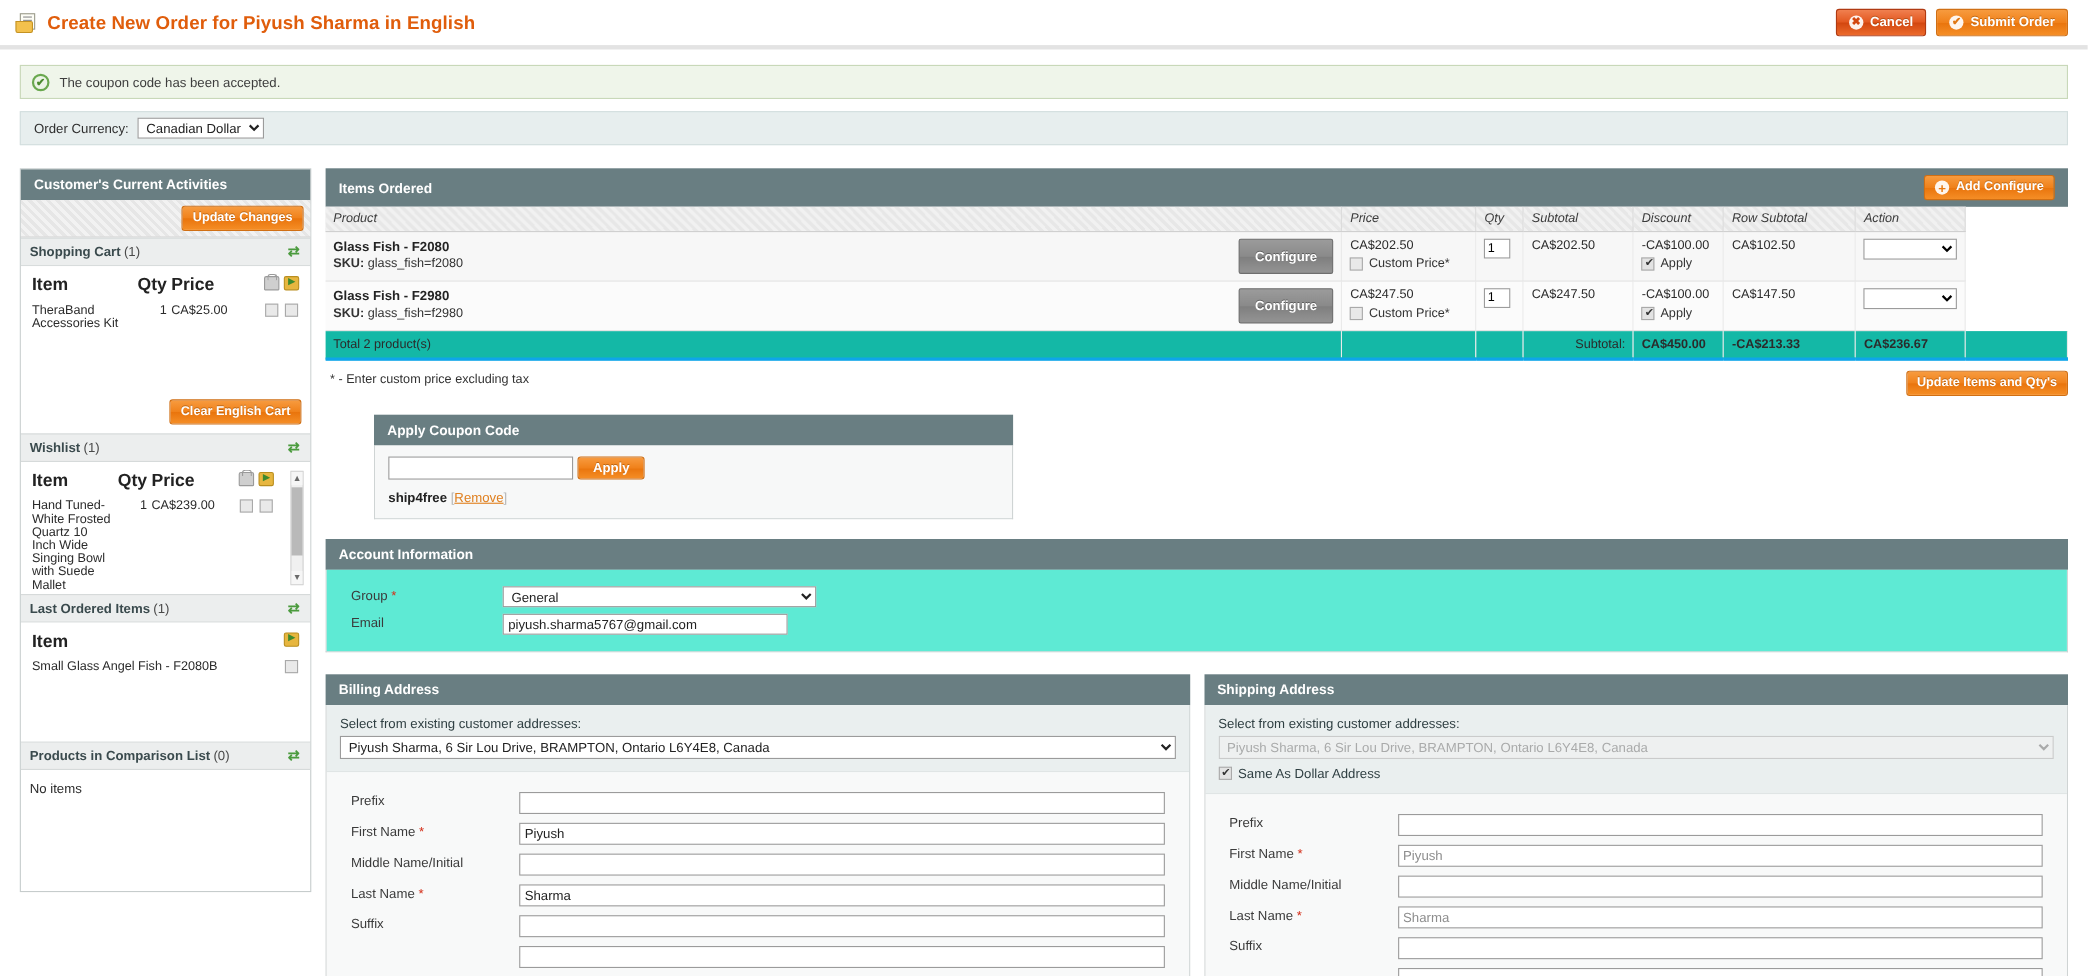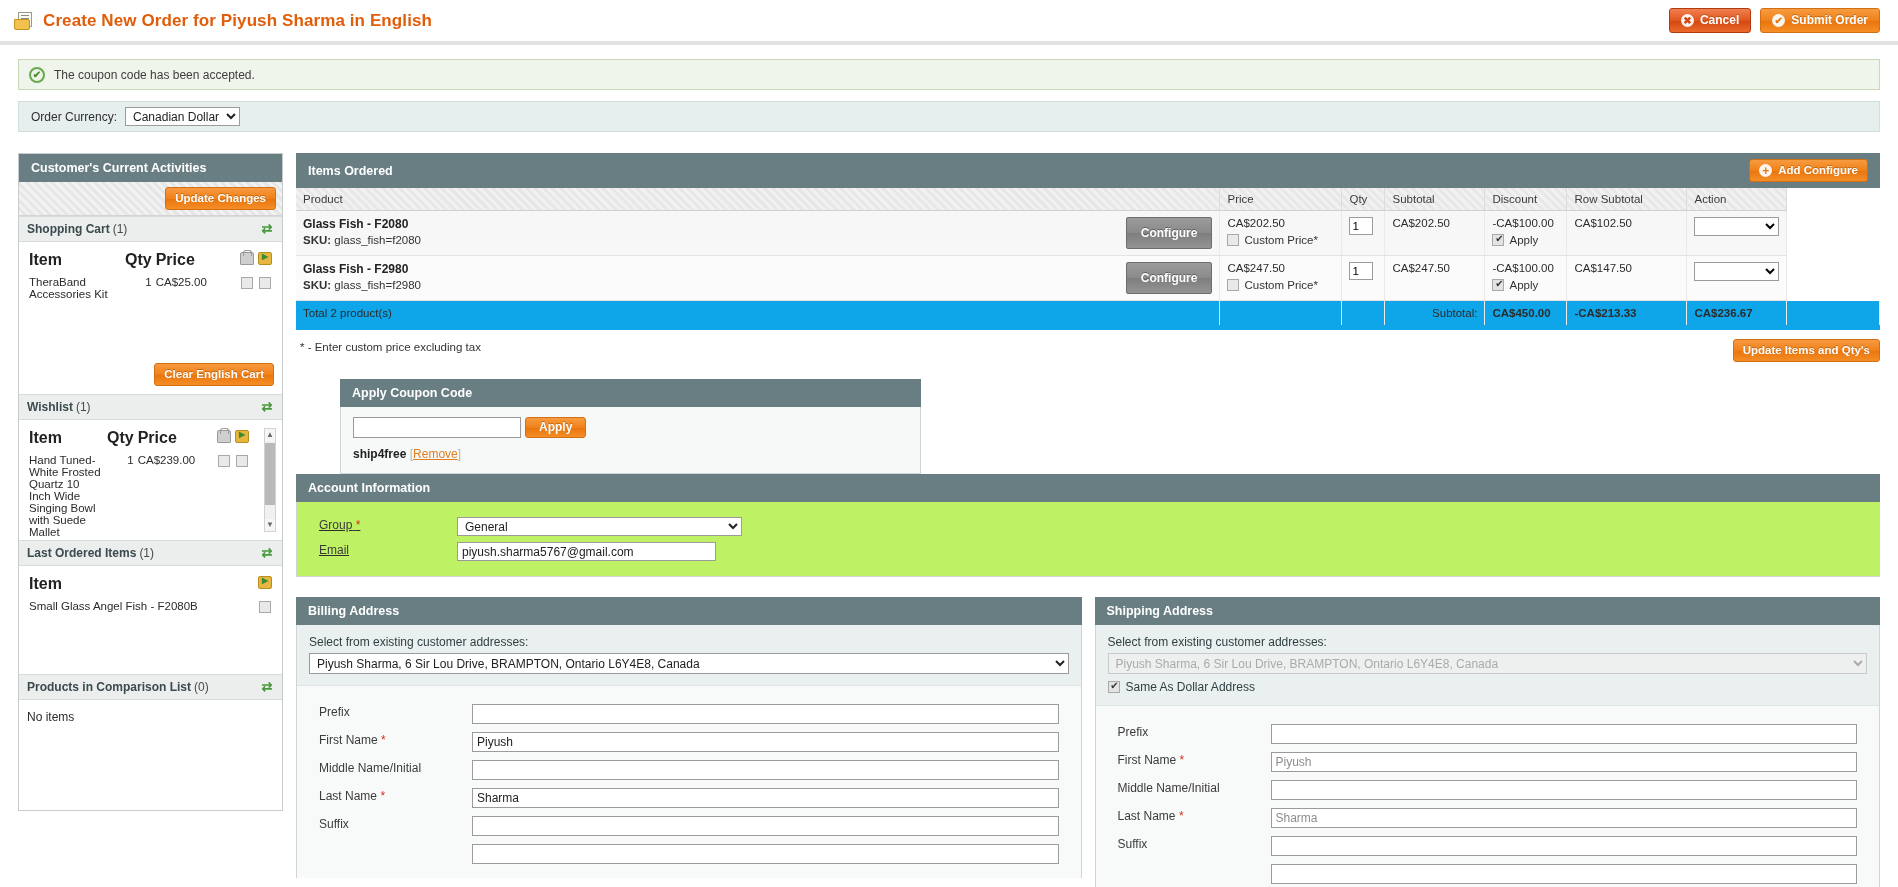--- a/index.html
+++ b/index.html
@@ -210,21 +210,21 @@
     font-size: 12.5px; line-height: 16px;
   }
   .items-head .right { margin-left: auto; }
   table.grid { width: 100%; border-collapse: collapse; font-size: 11.5px; }
   table.grid th {
     background: #eeeeee;
     background-image: repeating-linear-gradient(45deg, #f1f1f1 0 3px, #e7e7e7 3px 6px);
     border-bottom: 1px solid #d0d0d0;
     border-right: 1px solid #dcdcdc;
     text-align: left; font-weight: normal; color: #3b3b3b;
-    padding: 5px 7px; font-size: 11.5px;
+    padding: 5px 7px; font-size: 11.5px; font-style: italic;
   }
   table.grid td {
     border-bottom: 1px solid #e3e3e3;
     border-right: 1px solid #eaeaea;
     padding: 6px 7px; vertical-align: top; color: #2b2b2b;
     background: #f7f7f7;
   }
   table.grid tr.r2 td { background: #fbfbfb; }
   .pname { font-weight: bold; color: #232323; font-size: 12px; }
   .psku { margin-top: 3px; font-size: 11.5px; color: #333; }
@@ -246,21 +246,21 @@
   }
   .cbx.checked:after {
     content: "\2714"; position: absolute; left: 0; top: -2px; width: 12px;
     text-align: center; font-size: 10px; color: #333;
   }
   select.action {
     width: 100%; height: 19px; border: 1px solid #9b9b9b; background: #fff;
     font-size: 11.5px; font-family: "Liberation Sans", sans-serif;
   }
   tr.totalrow td {
-    background: #0ea5e9; border-bottom: 5px solid #0ea5e9; font-size: 11.5px;
+    background: #14b8a6; border-bottom: 3px solid #0ea5e9; font-size: 11.5px;
     color: #2b2b2b; padding: 6px 7px;
   }
   tr.totalrow td.lbl { text-align: right; }
   tr.totalrow td.val { font-weight: bold; }
   .note {
     font-size: 11.5px; color: #333; padding: 9px 2px 0 4px;
   }
   .below-bar { display: flex; align-items: flex-start; margin-top: 2px; }
   .below-bar .right { margin-left: auto; }
 
@@ -273,21 +273,21 @@
     border: 1px solid #9b9b9b; height: 21px; font-size: 12px; padding: 1px 4px;
     font-family: "Liberation Sans", sans-serif; background: #fff; color: #222;
   }
   .coupon-row input.text { width: 168px; }
   .btn.apply { padding: 3px 13px; font-size: 12px; }
   .coupon-applied { margin-top: 9px; font-size: 12px; font-weight: bold; color: #222; }
   .coupon-applied a { color: #e08020; text-decoration: underline; font-weight: normal; }
   .br { color: #b5b5b5; font-weight: normal; }
 
   
-  .acct-body { padding: 12px 0 12px 0; background: #bef264; text-decoration: underline; }
+  .acct-body { padding: 12px 0 12px 0; background: #5eead4; }
   .frow { display: flex; align-items: flex-start; padding: 3px 0; }
   .frow .lbl {
     width: 160px; flex: 0 0 160px; padding-left: 22px; font-size: 12px; color: #3b3b3b;
     line-height: 17px;
   }
   .req { color: #d4321d; }
   .frow .fld { flex: 1 1 auto; padding-right: 22px; }
   .frow .fld input.text, .frow .fld select.native { width: 259px; height: 19px; }
   .frow .fld select.native { width: 285px; }
 
@@ -573,21 +573,21 @@
                 </button>
               </div>
               <div class="coupon-applied">
                 <span>ship4free</span>
                 <span class="br">[</span><a href="#">Remove</a><span class="br">]</span>
               </div>
             </div>
           </div>
         </div>
 
-        <div style="">
+        <div style="margin-top:18px;">
           <div class="panel-head">Account Information</div>
           <div class="panel">
             <div class="acct-body">
               <div class="frow">
                 <div class="lbl"><span>Group</span> <span class="req">*</span></div>
                 <div class="fld">
                   <select class="native">
                     <option>General</option>
                   </select>
                 </div>

